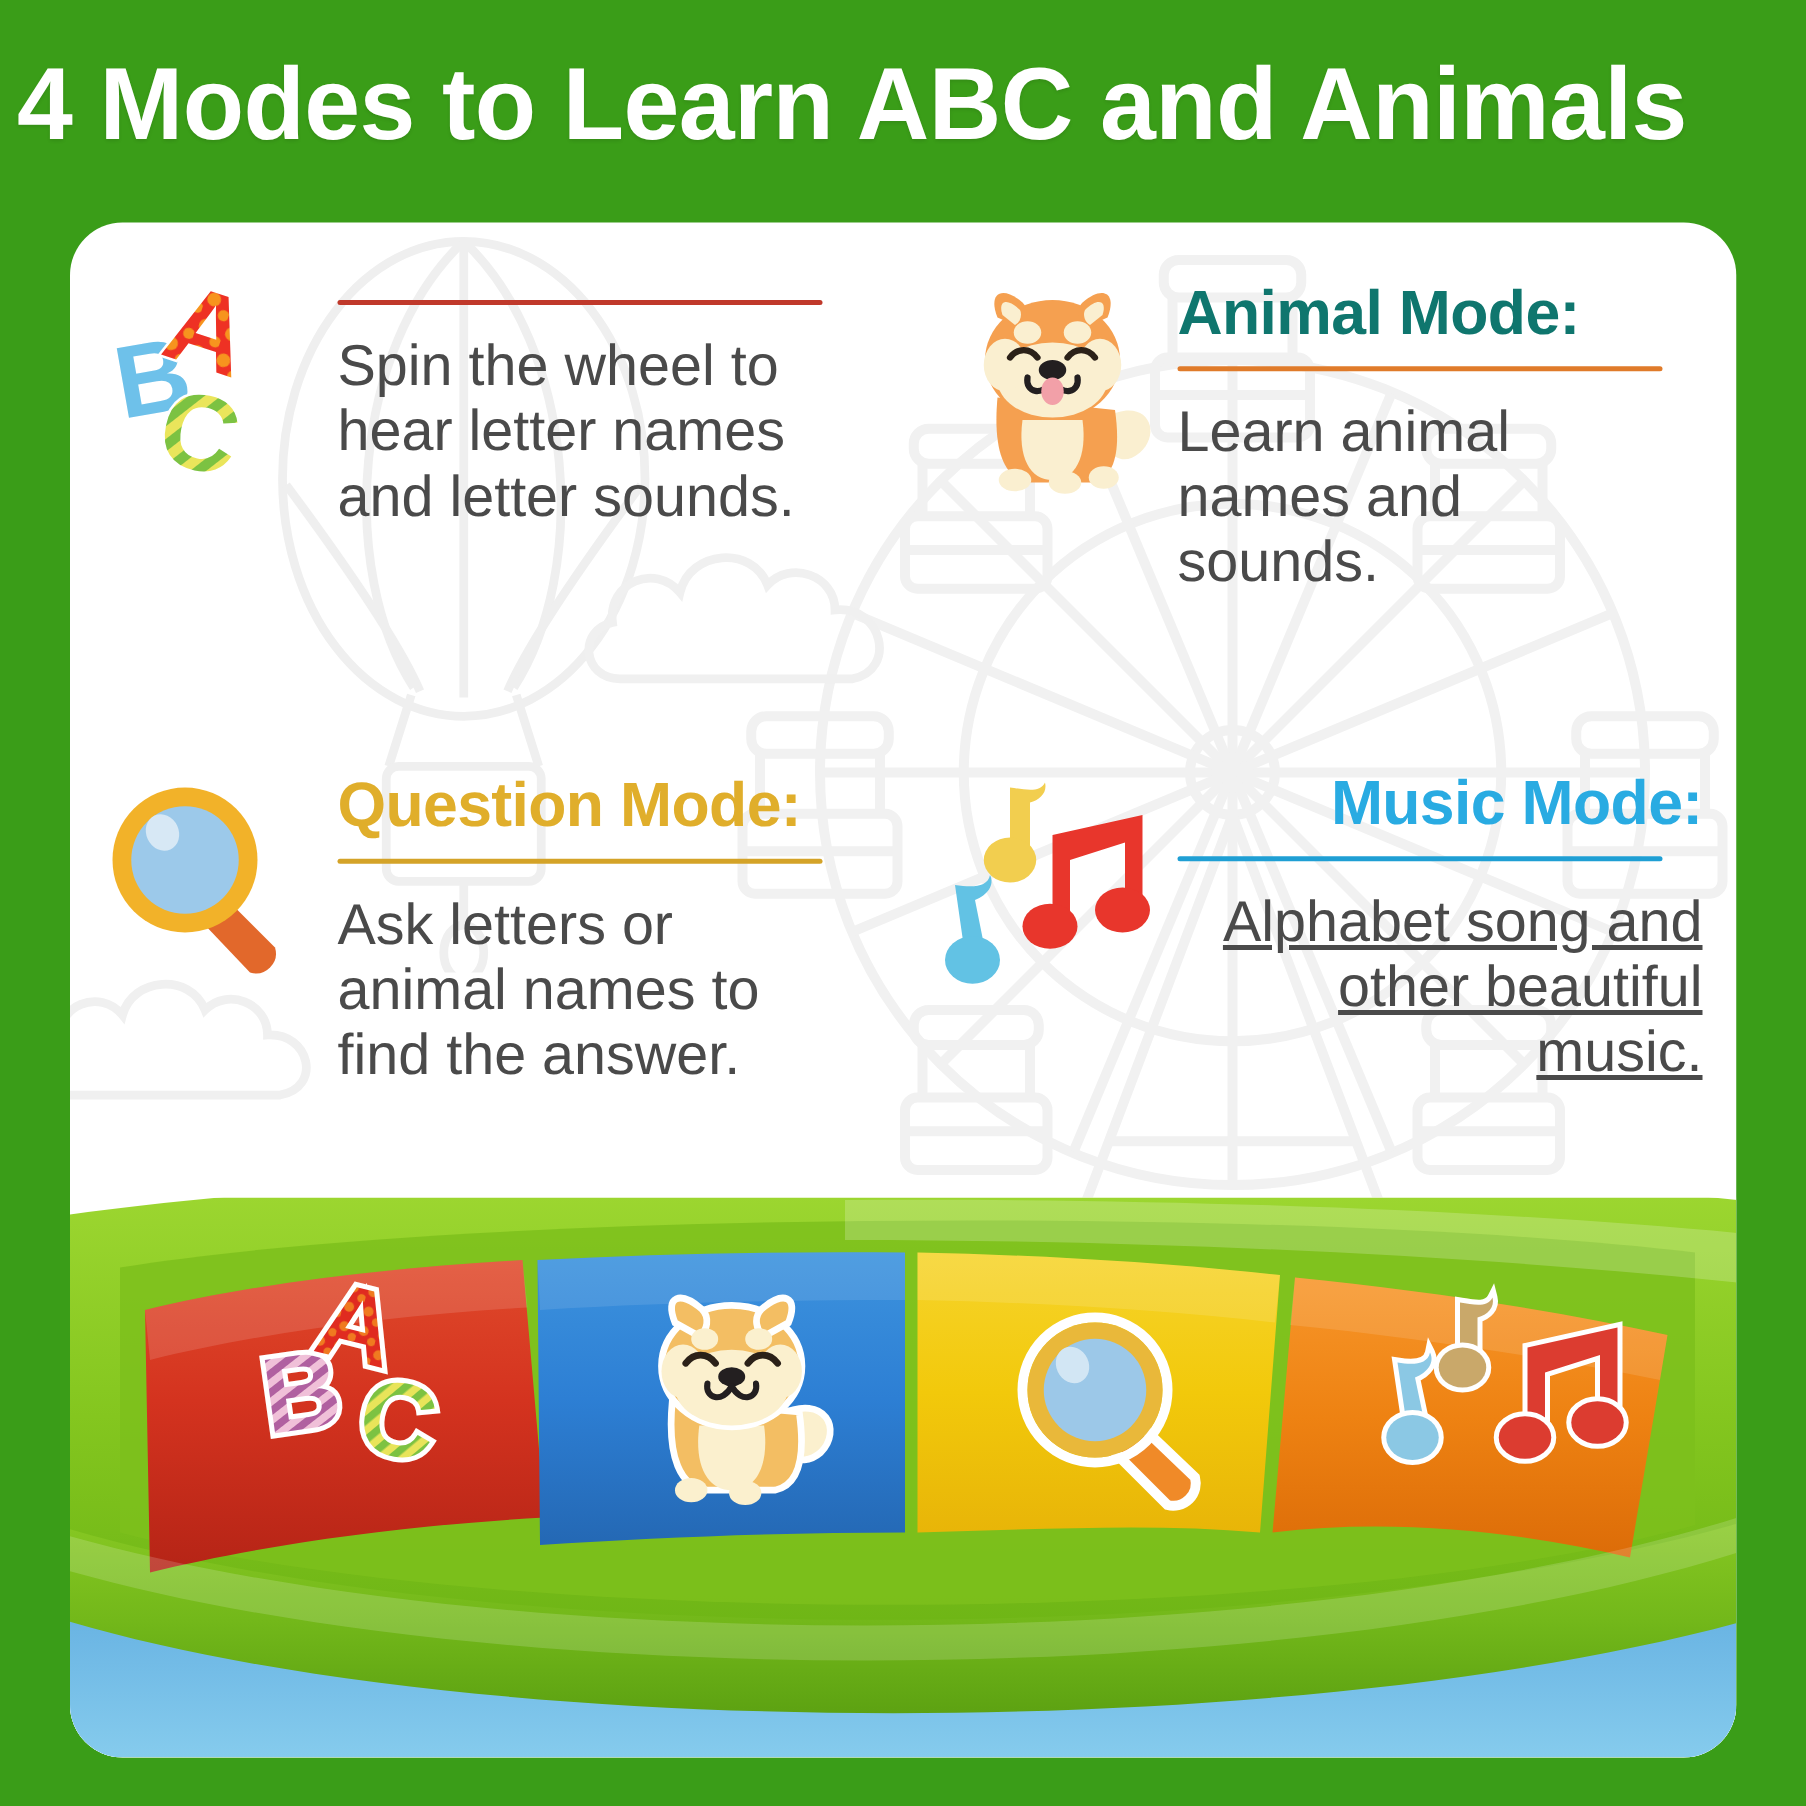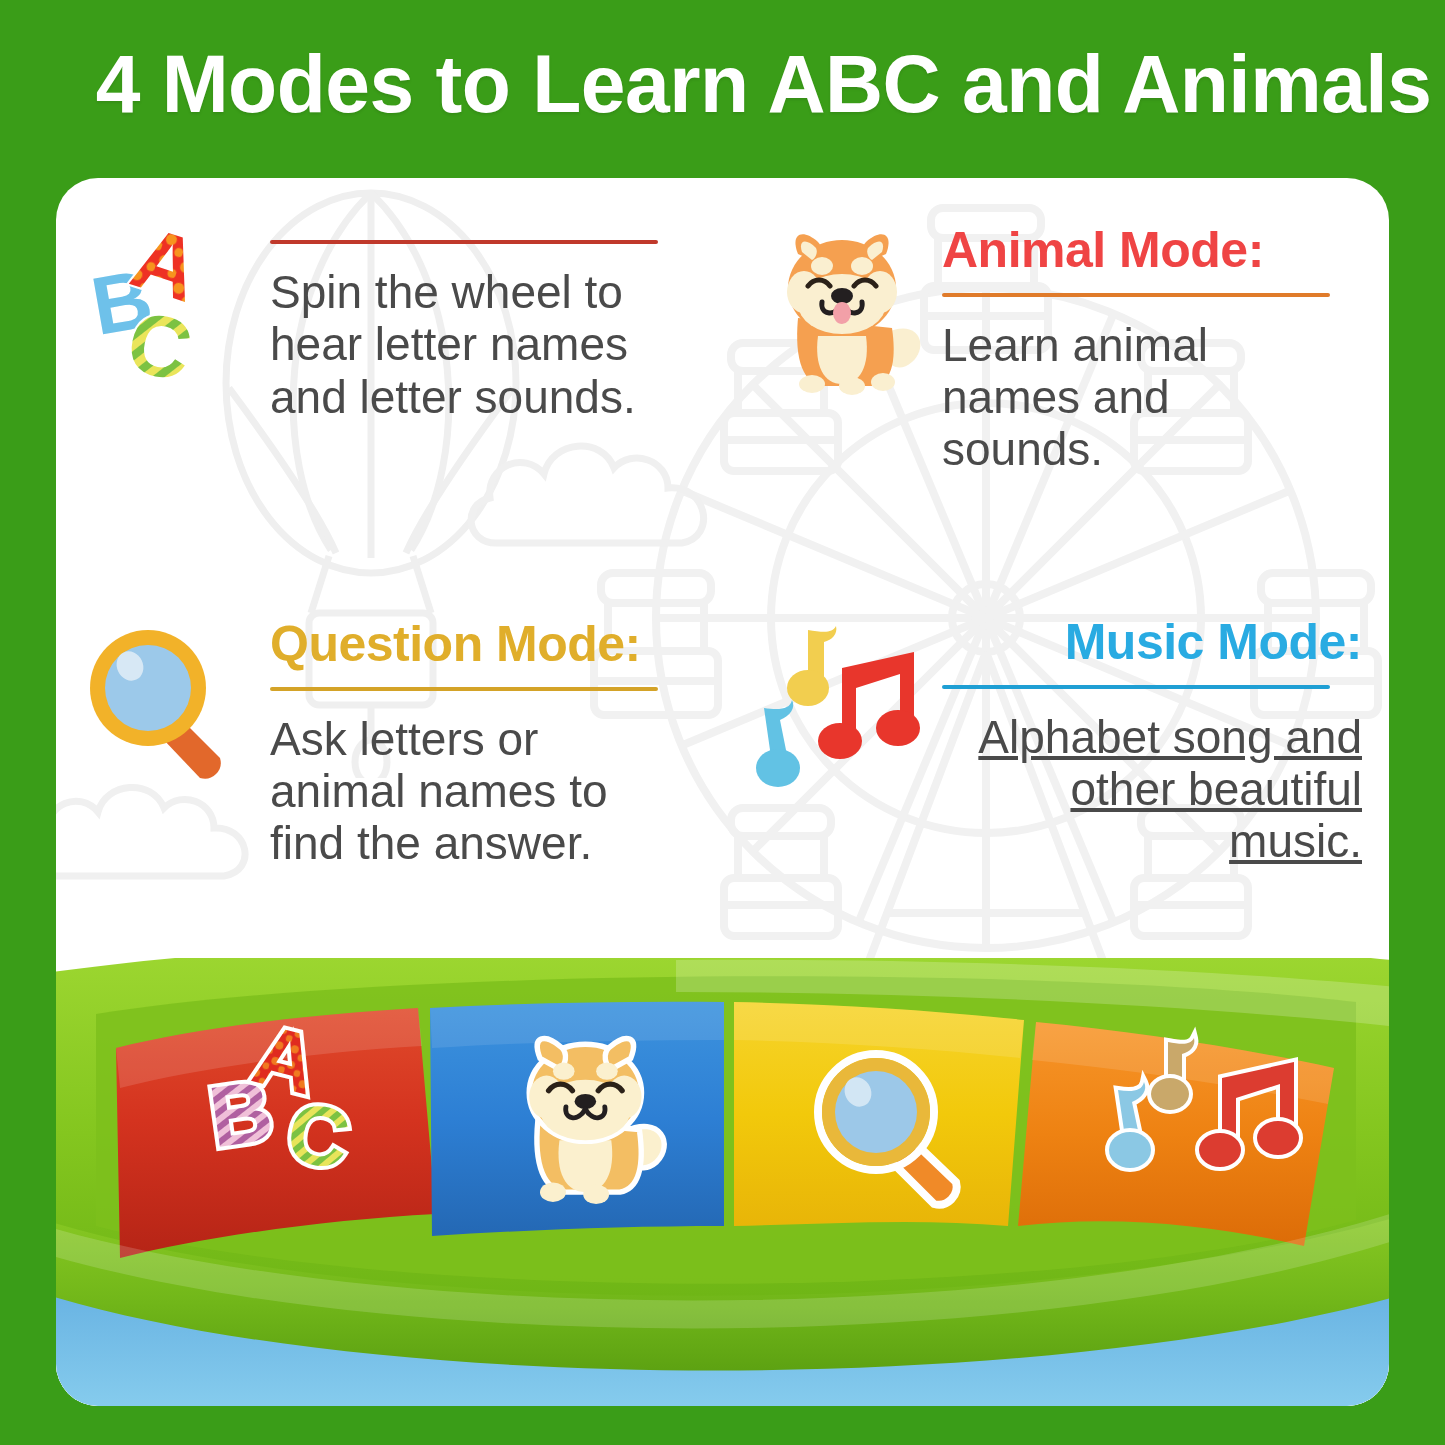--- a/index.html
+++ b/index.html
@@ -7,21 +7,21 @@
   body {
     background:#3a9d18;
     font-family:"Liberation Sans", sans-serif;
     overflow:hidden;
   }
   .poster { position:relative; width:1445px; height:1445px; background:#3a9d18; }
 
   
   .title-bar {
     position:absolute; top:0; left:0; width:1445px; height:168px;
-    display:flex; align-items:center; justify-content:flex-end;
+    display:flex; align-items:center; justify-content:flex-start;
   }
   .title-text {
     color:#ffffff;
     font-size:82px;
     font-weight:bold;
     letter-spacing:-0.5px;
     white-space:nowrap;
     transform:scaleX(0.98);
     text-shadow:0 2px 3px rgba(0,0,0,0.10);
   }
@@ -78,21 +78,21 @@
     line-height:1.14;
     color:#4a4a4a;
     max-width:400px;
   }
   .cell-tr .desc, .cell-br .desc { max-width:400px; }
   .cell-br .desc { max-width:420px;text-decoration:underline; }
 
   
   .c-red   { color:#D2342A; }
   .r-red   { background:#C0392B; }
-  .c-orange{ color:#ef4444; }
+  .c-orange{ color:#0f766e; }
   .r-orange{ background:#E07B2A; }
   .c-yellow{ color:#E0AE2B; }
   .r-yellow{ background:#D4A328; }
   .c-blue  { color:#29ABE2; }
   .r-blue  { background:#1F9FD4; }
 
   
   .product {
     position:absolute; left:0; bottom:0;
     width:1333px; height:448px;

